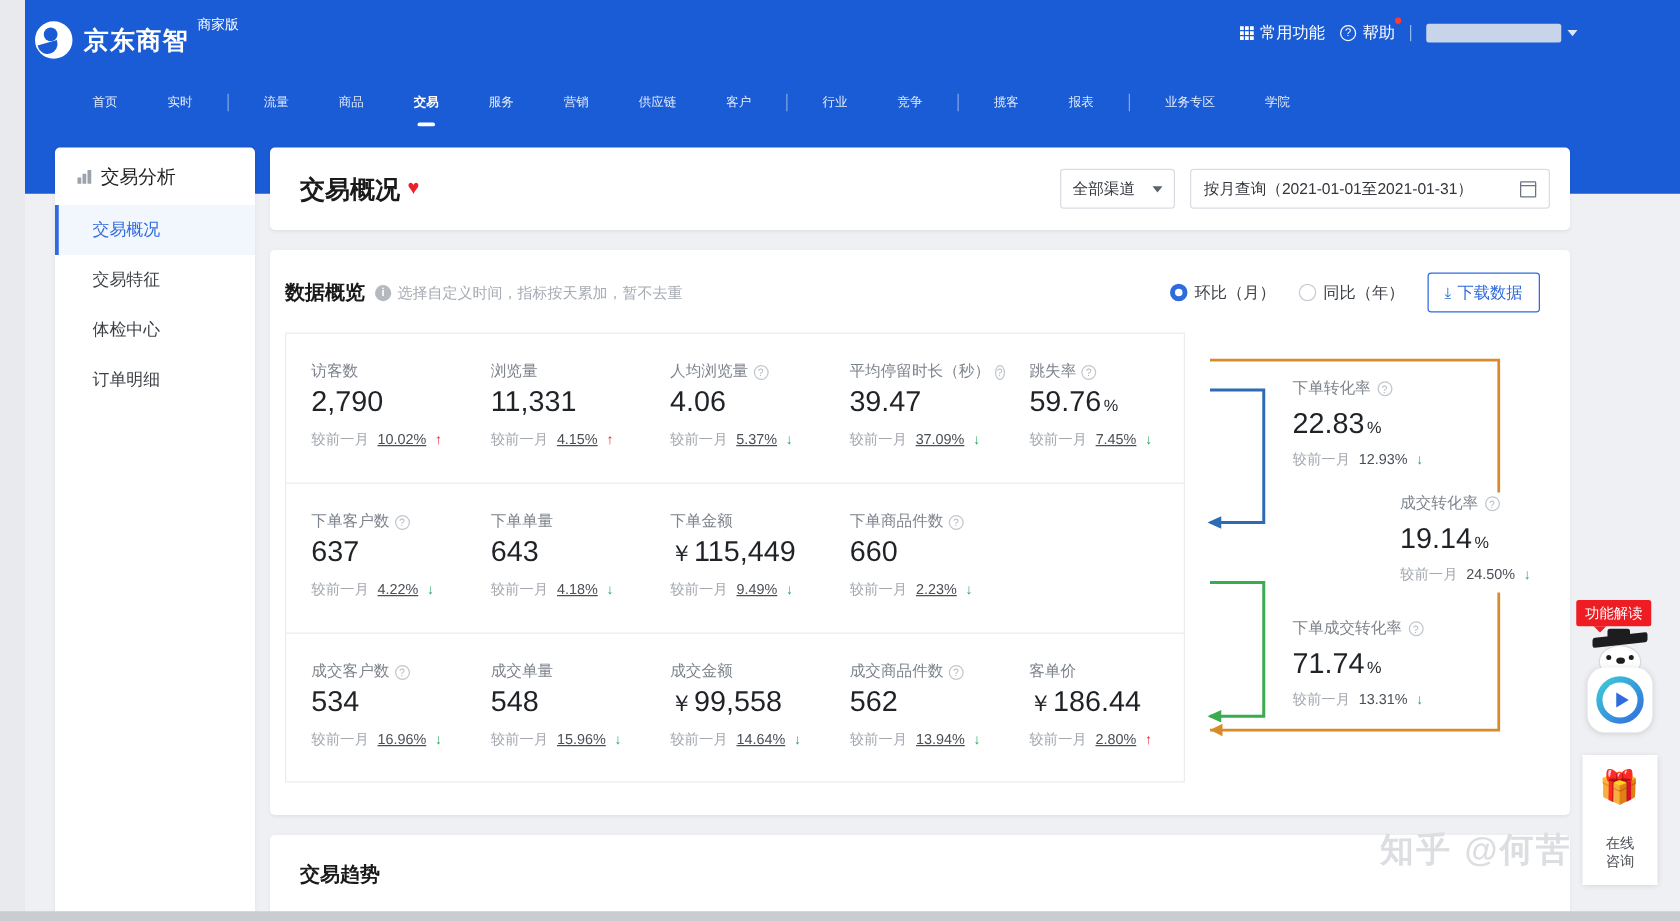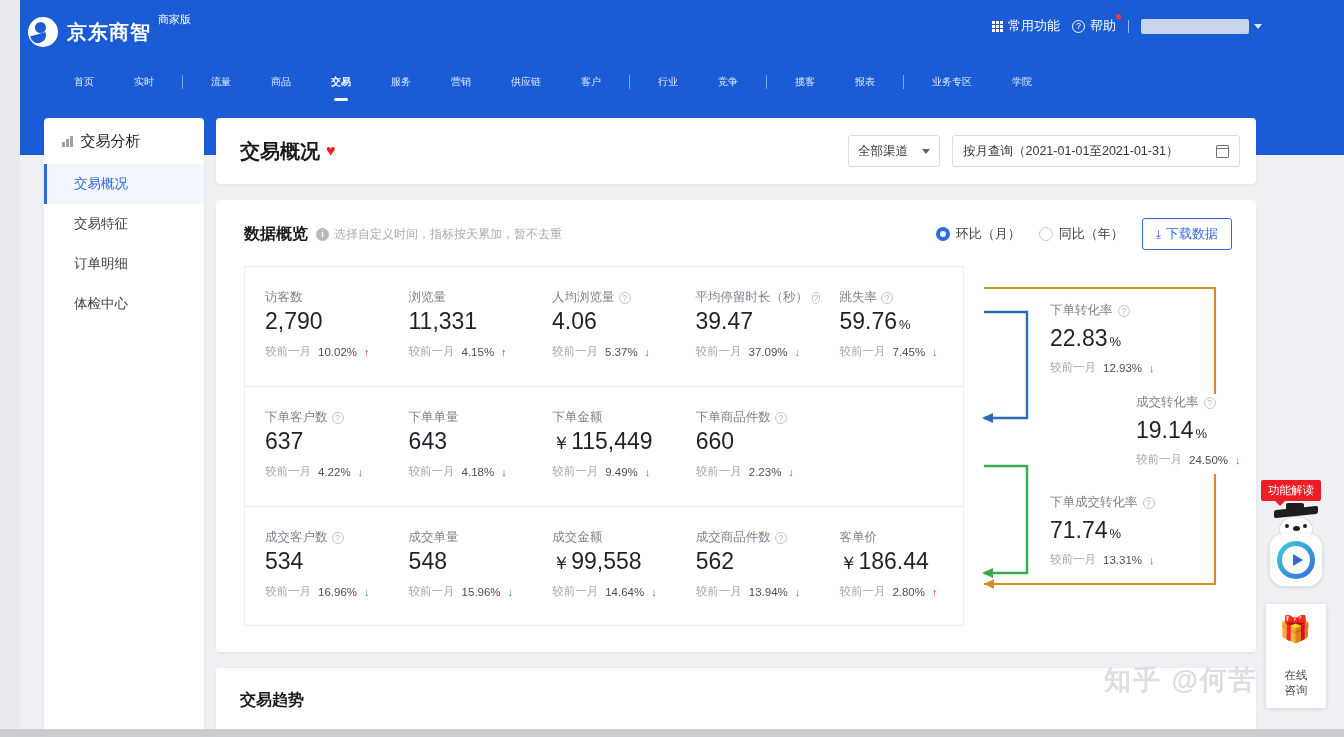--- a/index.html
+++ b/index.html
@@ -171,21 +171,21 @@
   .cal-icon {
     width: 13px; height: 13px; border: 1.3px solid #6b7280; border-radius: 1px;
     position: relative;
   }
   .cal-icon::before {
     content: ""; position: absolute; left: -1.3px; top: 2px;
     width: 13px; height: 1.3px; background: #6b7280;
   }
 
   
-  .ovcard { padding: 20px 24px 26px 28px; margin-bottom: 16px; }
+  .ovcard { padding: 20px 24px 26px 12px; margin-bottom: 16px; }
   .ov-head { display: flex; align-items: center; height: 28px; }
   .ov-title { font-size: 16px; font-weight: bold; color: #1a1a1a; }
   .info-i {
     width: 13px; height: 13px; border-radius: 50%; background: #b5bac1;
     color: #fff; font-size: 9px; line-height: 13px; text-align: center;
     margin: 0 5px 0 8px; font-style: normal; font-weight: bold;
   }
   .ov-note { font-size: 12px; color: #a6abb3; }
   .ov-spacer { flex: 1; }
   .radio-wrap { display: flex; align-items: center; gap: 6px; font-size: 13px; color: #3b3f45; cursor: pointer; margin-right: 18px; }
@@ -223,21 +223,21 @@
   .m-value {
     font-size: 23px; color: #1f2328; margin-top: 2px; font-weight: 400;
     white-space: nowrap;
   }
   .m-value .unit { font-size: 13px; margin-left: 2px; }
   .m-value .cur { font-size: 18px; margin-right: 1px; }
   .m-delta {
     margin-top: 9px; font-size: 11.5px; color: #a3a8af;
     display: flex; align-items: center; gap: 7px; white-space: nowrap;
   }
-  .m-delta .dv { color: #4a4f56; }
+  .m-delta .dv { color: #4a4f56; text-decoration: underline; }
   .arw-up { color: #e8232a; font-size: 11px; }
   .arw-dn { color: #22a95f; font-size: 11px; }
 
   
   .conv { position: absolute; left: 726px; top: 0; width: 300px; height: 360px; }
   .conv-item { position: absolute; }
   .c-label { font-size: 12.5px; color: #7d838c; display: flex; align-items: center; gap: 5px; white-space: nowrap; }
   .c-value { font-size: 23px; color: #1f2328; margin-top: 6px; white-space: nowrap; }
   .c-value .unit { font-size: 13px; margin-left: 2px; }
   .c-delta { margin-top: 8px; font-size: 11.5px; color: #a3a8af; display: flex; align-items: center; gap: 7px; white-space: nowrap; }
@@ -394,22 +394,22 @@
       <span class="bar-icon">
           <i></i>
           <i></i>
           <i></i>
         </span>
       <span>交易分析</span>
     </div>
     <div id="side-items">
         <div class="side-item active">交易概况</div>
         <div class="side-item">交易特征</div>
+        <div class="side-item">体检中心</div>
         <div class="side-item">订单明细</div>
-        <div class="side-item">体检中心</div>
       </div>
   </div>
 
   <div class="main">
 
     <div class="card titlecard">
       <div class="page-title">
         <span>交易概况</span>
         <span class="heart">♥</span>
       </div>

